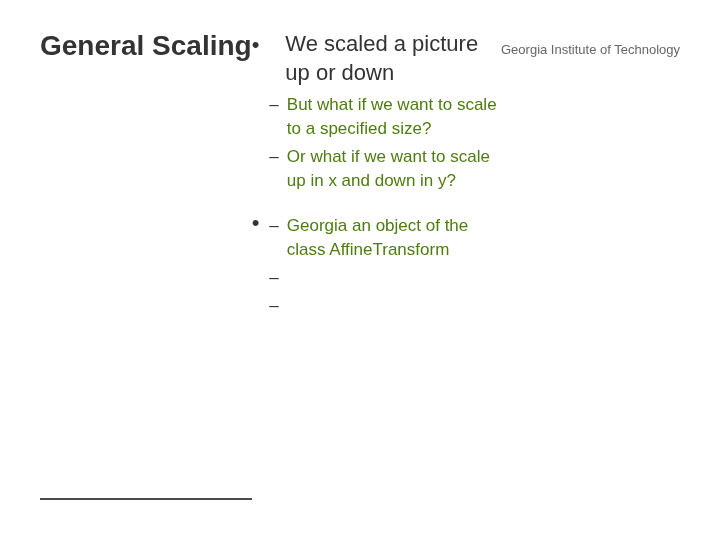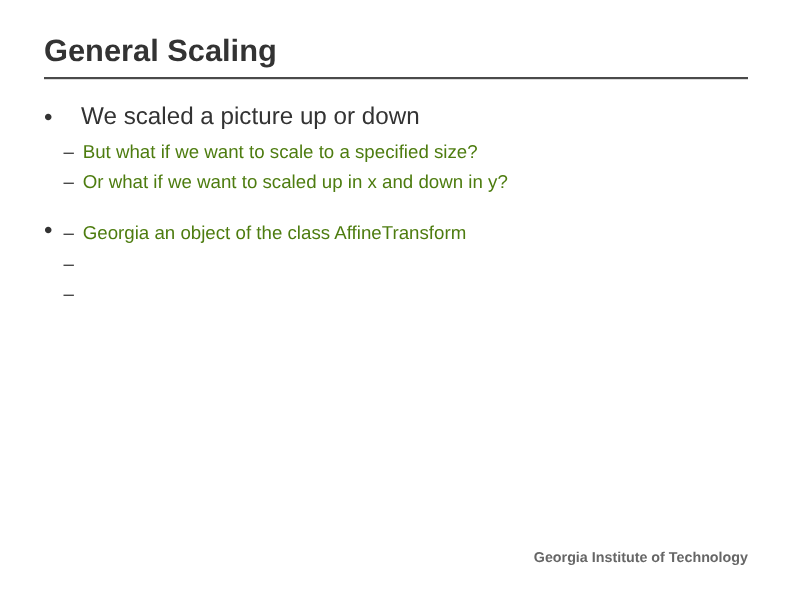--- a/index.html
+++ b/index.html
@@ -15,21 +15,21 @@
       font-family: Arial, Helvetica, sans-serif;
       overflow: hidden;
     }
 
     .slide {
       width: 720px;
       height: 540px;
       background: #ffffff;
       padding: 30px 40px 20px 40px;
       display: flex;
-      flex-direction: column;
+      flex-direction: row;
     }
 
     .title-section {
       border-bottom: 2px solid #4a4a4a;
       padding-bottom: 8px;
       margin-bottom: 20px;
     }
 
     .slide-title {
       font-size: 28px;
@@ -97,21 +97,20 @@
 
     .sub-bullet-text {
       font-size: 17px;
       color: #4d7c0f;
       line-height: 1.4;
     }
 
     .footer {
       text-align: right;
       padding: 10px 0 4px 0;
-      font-weight: bold;
     }
 
     .footer-text {
       font-size: 13px;
       color: #666666;
     }
 
     .bullet-content {
       display: flex;
       flex-direction: column;
@@ -131,21 +130,21 @@
       <span class="bullet-dot">•</span>
       <div class="bullet-content">
         <span class="bullet-text">We scaled a picture up or down</span>
         <div class="sub-bullets">
           <div class="sub-bullet">
             <span class="sub-bullet-dash">–</span>
             <span class="sub-bullet-text">But what if we want to scale to a specified size?</span>
           </div>
           <div class="sub-bullet">
             <span class="sub-bullet-dash">–</span>
-            <span class="sub-bullet-text">Or what if we want to scaled up in x and down in y?</span>
+            <span class="sub-bullet-text">Or what if we want to scale up in x and down in y?</span>
           </div>
         </div>
       </div>
     </div>
 
     <div class="bullet-item">
       <span class="bullet-dot">•</span>
       <div class="bullet-content">
         <div class="sub-bullets">
           <div class="sub-bullet">

